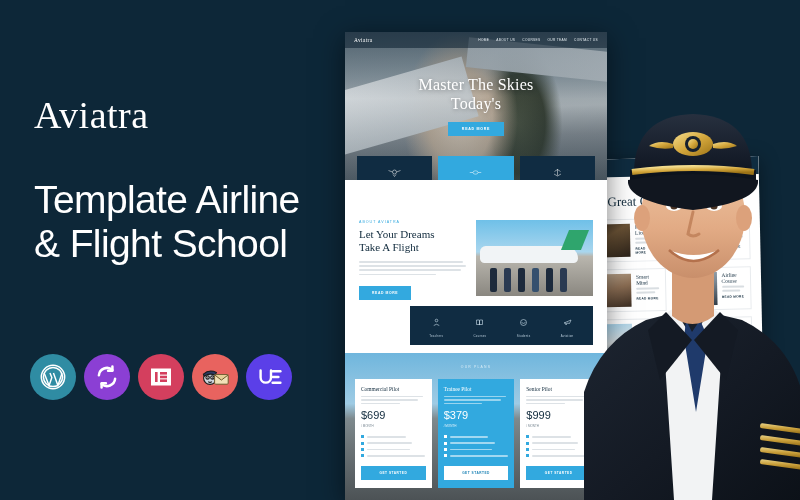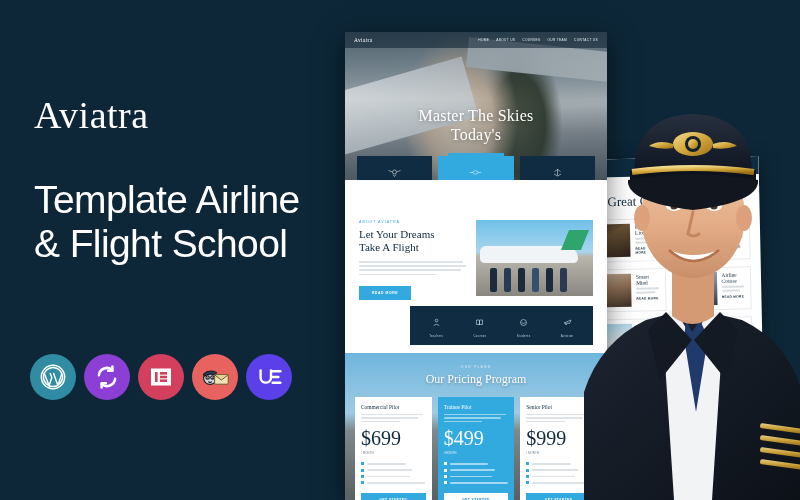--- a/index.html
+++ b/index.html
@@ -149,21 +149,20 @@
     background:rgba(10,30,45,.55);
   }
   .nav-logo { font-family:"Liberation Serif",serif; color:#fff; font-size:5.4px; letter-spacing:.4px;}
   .nav-menu { margin-left:auto; display:flex; gap:7px; }
   .nav-menu span { color:#e7eef3; font-size:3.2px; letter-spacing:.35px;}
   .hero-center { position:absolute; left:0; right:0; top:44px; text-align:center; }
   .hero-h1 {
     font-family:"Liberation Serif",serif; color:#fff;
     font-size:16px; line-height:1.16; letter-spacing:.2px;
     text-shadow:0 1px 4px rgba(0,0,0,.35);
-    margin-top:31px;
   }
   .hero-btn {
     display:inline-block; margin-top:9px;
     background:#33a9df; color:#fff;
     font-size:3.6px; letter-spacing:.7px; font-weight:bold;
     padding:5px 14px;
   }
   
   .feat {
     position:absolute; left:12px; right:12px; top:124px;
@@ -226,21 +225,21 @@
   }
   .pr-cards { display:flex; gap:6px; margin-top:10px; }
   .pcard { flex:1; background:#fff; padding:7px 6px 8px; }
   .pcard.alt { background:#32a9df; }
   .pc-title { font-family:"Liberation Serif",serif; font-size:5.4px; color:#102a3c;}
   .pcard.alt .pc-title { color:#fff; }
   .pc-desc { margin-top:4px; }
   .pl { height:1.4px; background:#dde2e6; border-radius:1px; margin-bottom:2.2px;}
   .pcard.alt .pl { background:rgba(255,255,255,.5); }
   .pc-price {
-    font-family:Liberation Serif, serif; font-size:20px; color:#102a3c;
+    font-family:Liberation Sans, sans-serif; font-size:11px; color:#102a3c;
     margin-top:6px; line-height:1;
   }
   .pcard.alt .pc-price { color:#fff; }
   .pc-per { font-size:3px; color:#7c8a94; margin-top:3px;}
   .pcard.alt .pc-per { color:#e2f3fb; }
   .pc-feats { margin-top:7px; display:flex; flex-direction:column; gap:3.4px;}
   .pf { display:flex; align-items:center; gap:3px;}
   .pf-dot { width:3px; height:3px; background:#32a9df; flex:none; }
   .pcard.alt .pf-dot { background:#fff; }
   .pf-ln { flex:1; height:1.6px; background:#dde2e6; border-radius:1px;}
@@ -553,21 +552,20 @@
               <path d="M2 10 L16 4 L13 11 L8 10 L6 14 L5.5 10 Z"></path>
             </svg>
           </div>
           <div class="st-lab">Aviation</div>
         </div>
       </div>
     </div>
 
     <div class="pricing">
       <div class="pr-eyebrow">OUR PLANS</div>
-      <div class="pr-head">Our Pricing Program</div>
 
       <div class="pr-cards">
 
         <div class="pcard">
           <div class="pc-title">Commercial Pilot</div>
           <div class="pc-desc">
             <div class="pl" style="width:96%"></div>
               <div class="pl" style="width:88%"></div>
               <div class="pl" style="width:60%"></div>
           </div>
@@ -594,21 +592,21 @@
           <div class="pc-btn">GET STARTED</div>
         </div>
 
         <div class="pcard alt">
           <div class="pc-title">Trainee Pilot</div>
           <div class="pc-desc">
             <div class="pl" style="width:96%"></div>
               <div class="pl" style="width:88%"></div>
               <div class="pl" style="width:60%"></div>
           </div>
-          <div class="pc-price">$499</div>
+          <div class="pc-price">$379</div>
           <div class="pc-per">/ MONTH</div>
           <div class="pc-feats">
             <div class="pf">
                 <span class="pf-dot"></span>
                 <span class="pf-ln" style="max-width:60%"></span>
               </div>
             <div class="pf">
                 <span class="pf-dot"></span>
                 <span class="pf-ln" style="max-width:70%"></span>
               </div>

